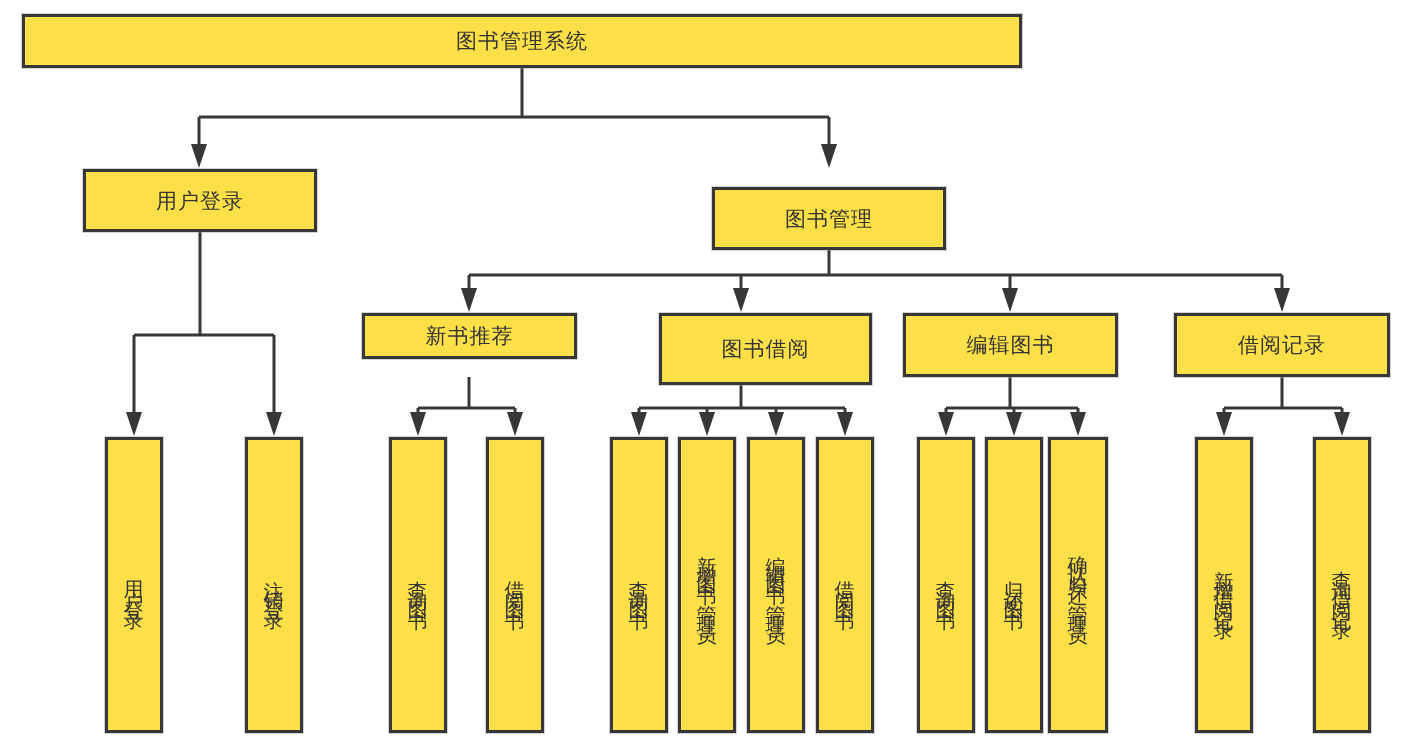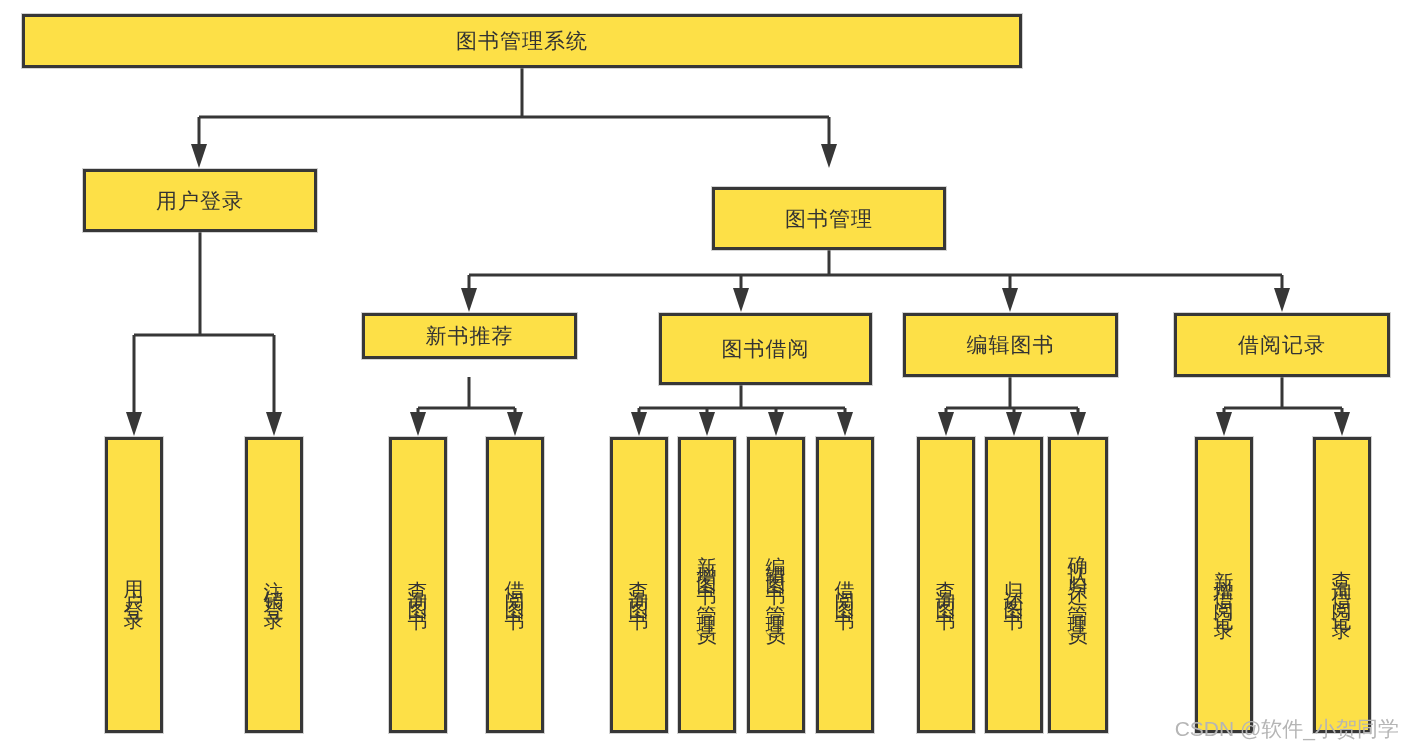--- a/index.html
+++ b/index.html
@@ -182,15 +182,14 @@
   <div class="node leaf lf11">
     <span>确认归还（管理员）</span>
   </div>
   <div class="node leaf lf12">
     <span>新增借阅记录</span>
   </div>
   <div class="node leaf lf13">
     <span>查询借阅记录</span>
   </div>
 
-  <div class="watermark">CSDN @软件_小贺同学</div>
 
 </div>
 
 </body></html>

